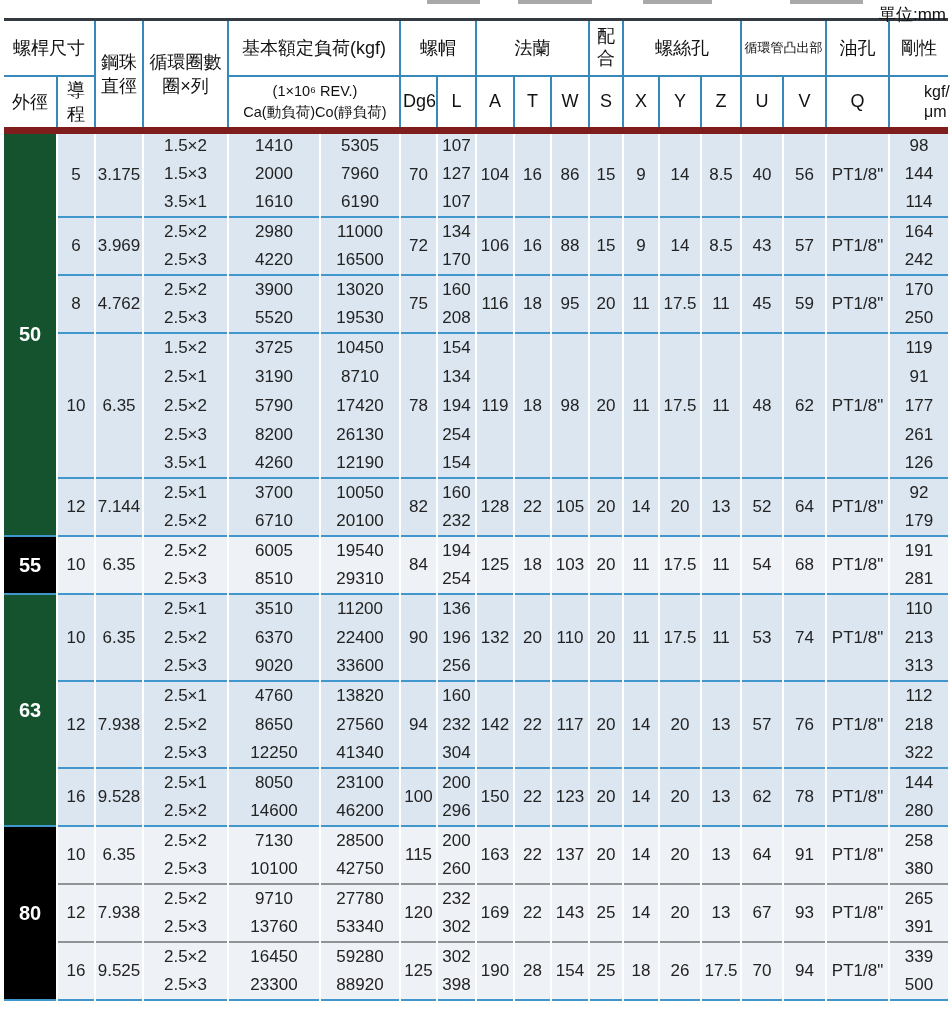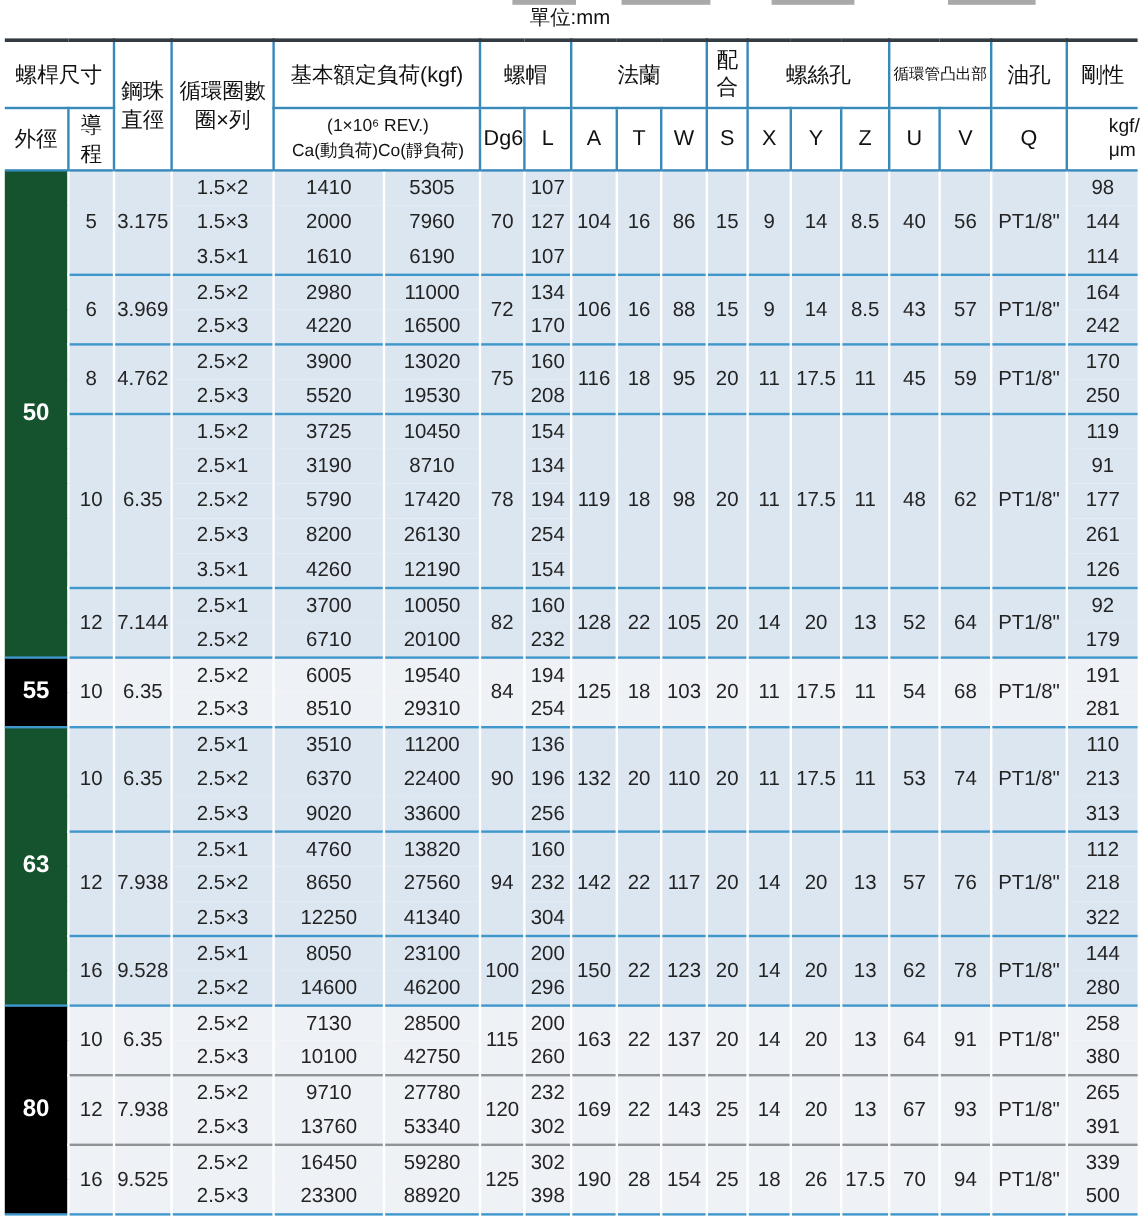--- a/index.html
+++ b/index.html
@@ -1,22 +1,22 @@
 <!DOCTYPE html>
 <html><head>
 <meta charset="utf-8">
 <style>
   html,body{margin:0;padding:0;background:#fff;}
   body{width:952px;height:1024px;position:relative;font-family:"Liberation Sans","DejaVu Sans",sans-serif;color:#222;}
   .page{padding:0 4px;}
   .artifact{position:absolute;top:0;height:4px;background:#a9a9a9;}
-  .unit-row{height:32px;text-align:center;font-size:17px;color:#111;padding:3px 2px 0 0;box-sizing:border-box;}
+  .unit-row{height:18px;text-align:right;font-size:17px;color:#111;padding:3px 2px 0 0;box-sizing:border-box;}
   table{border-collapse:collapse;table-layout:fixed;width:944px;
         border-top:3px solid #333a41;border-bottom:2px solid #3f97cb;}
-  thead{border-bottom:1px solid #7f1d1d;}
+  thead{border-bottom:7px solid #7f1d1d;}
   thead td{background:#fff;border-right:2px solid #3789ba;border-bottom:2px solid #3789ba;
            text-align:center;font-size:18px;color:#111;padding:1px 2px;box-sizing:border-box;}
   thead td:last-child{border-right:none;text-align:center;}
   thead tr.h1{height:56px;}
   thead tr.h2{height:52px;}
   thead td.small-h{font-size:13px;}
   thead td.fit{padding:0 7px;line-height:1.2;}
   thead td.load-sub{text-align:center;font-size:14.5px;line-height:1.4;padding-left:4px;}
   thead td.rig-unit{font-size:16px;line-height:1.2;padding-left:34px;}
   tbody tr{height:29px;}

